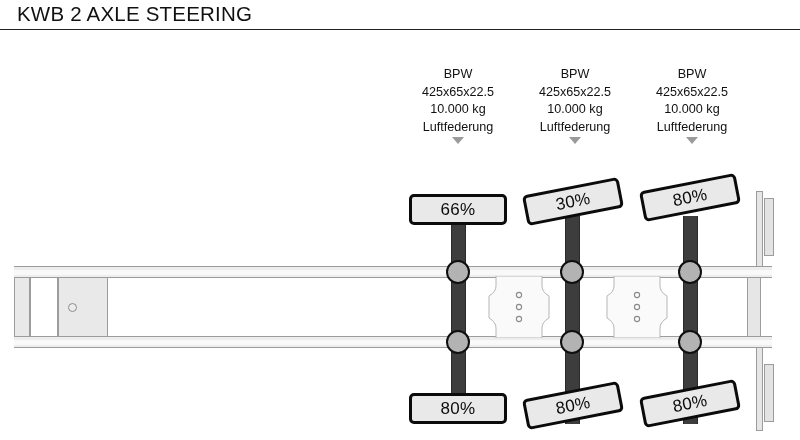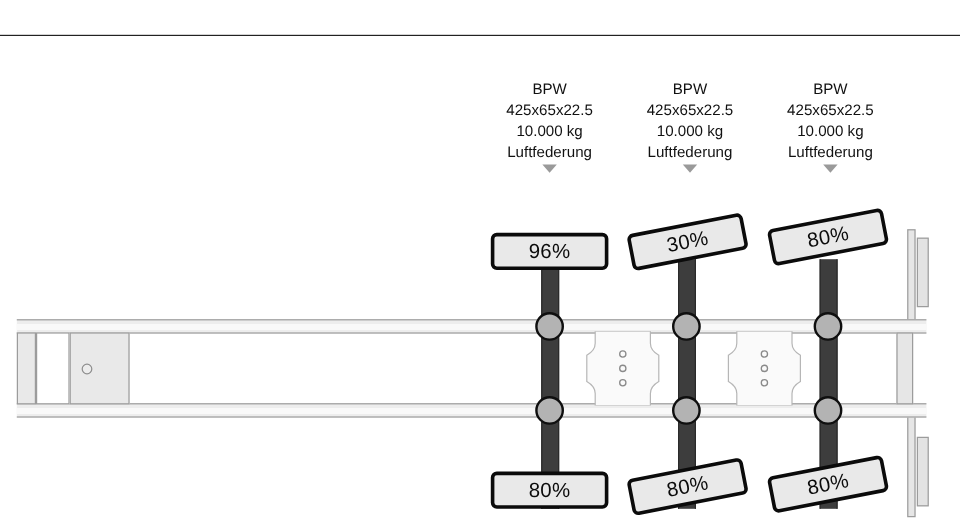--- a/index.html
+++ b/index.html
@@ -163,20 +163,21 @@
     justify-content: center;
     font-size: 17px;
     color: #0b0b0b;
     letter-spacing: 0.3px;
   }
 </style>
 </head>
 <body>
 
 <div id="header">
+  <div id="page-title">KWB 2 AXLE STEERING</div>
   <div id="title-divider"></div>
 </div>
 
 <div id="diagram">
 
   <div class="axle-spec" style="left:393px; top:66px;">
     <span class="spec-line">BPW</span>
     <span class="spec-line">425x65x22.5</span>
     <span class="spec-line">10.000 kg</span>
     <span class="spec-line">Luftfederung</span>
@@ -235,21 +236,21 @@
       <circle cx="32" cy="19" r="2.6" fill="none" stroke="#8a8a8a" stroke-width="1.1"></circle>
       <circle cx="32" cy="31" r="2.6" fill="none" stroke="#8a8a8a" stroke-width="1.1"></circle>
       <circle cx="32" cy="43" r="2.6" fill="none" stroke="#8a8a8a" stroke-width="1.1"></circle>
     </svg>
   </div>
 
   <div>
     <div class="axle-stem" style="left:451px; top:216px; height:208px;"></div>
     <div class="hub" style="left:446px; top:260px;"></div>
     <div class="hub" style="left:446px; top:330px;"></div>
-    <div class="pct-badge" style="left:409px; top:194px;">96%</div>
+    <div class="pct-badge" style="left:409px; top:194px;">66%</div>
     <div class="pct-badge" style="left:409px; top:393px;">80%</div>
   </div>
 
   <div>
     <div class="axle-stem" style="left:565px; top:216px; height:208px;"></div>
     <div class="hub" style="left:560px; top:260px;"></div>
     <div class="hub" style="left:560px; top:330px;"></div>
     <div class="pct-badge" style="left:524px; top:186px; transform:rotate(-11deg);">30%</div>
     <div class="pct-badge" style="left:524px; top:390px; transform:rotate(-11deg);">80%</div>
   </div>

